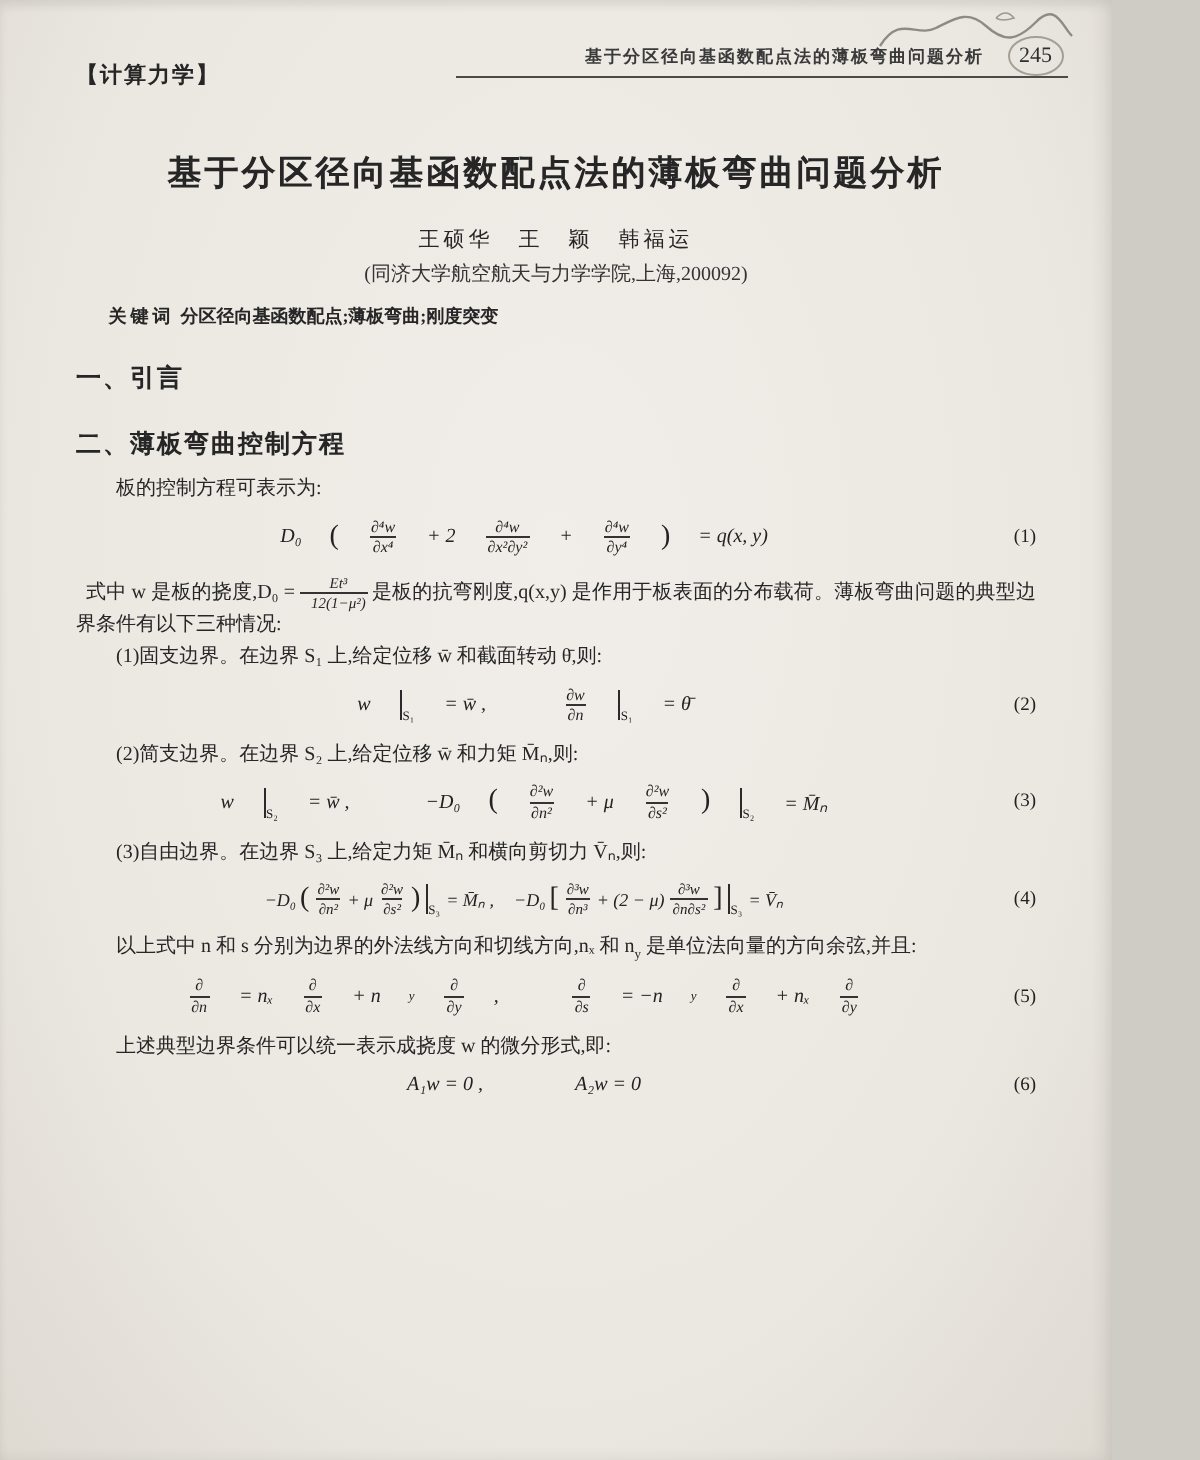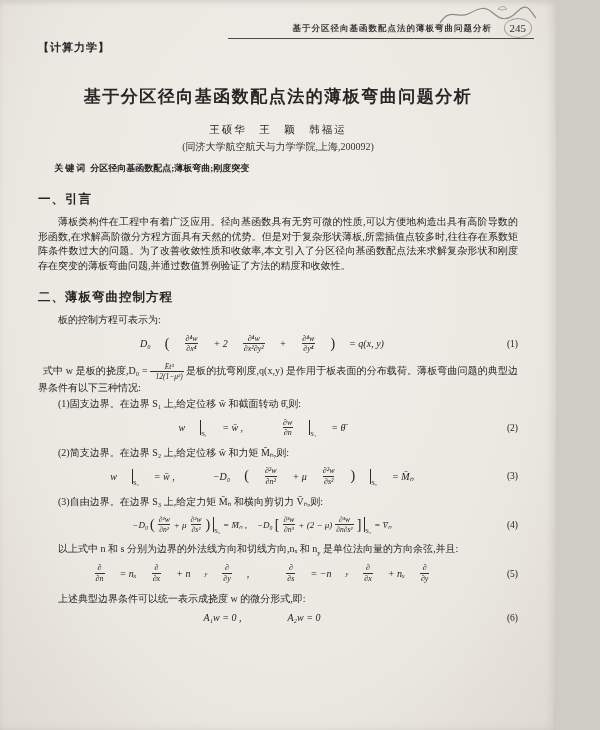--- a/index.html
+++ b/index.html
@@ -27,21 +27,21 @@
     position:absolute;top:18px;right:24px;
     font-size:11px;color:#2e2e2e;
     border:1px solid rgba(110,100,90,0.55);
     border-radius:50%;
     padding:3px 5px;
   }
   .rh-rule{
     position:absolute;top:38px;left:228px;right:22px;height:1px;
     background:#4c4a46;
   }
-  .content{position:absolute;left:38px;right:38px;top:40px;}
+  .content{position:absolute;left:38px;right:38px;top:30px;}
   .field-label{font-size:11px;font-weight:bold;letter-spacing:1px;}
   .title{
     margin:30px 0 0;text-align:center;
     font-size:17px;font-weight:bold;letter-spacing:1.5px;
   }
   .authors{margin-top:15px;text-align:center;font-size:10.5px;letter-spacing:2px;}
   .affiliation{margin-top:3px;text-align:center;font-size:10px;color:#333;}
   .abstract{
     margin:12px 0 0;font-size:9px;line-height:1.55;text-align:justify;
     font-weight:600;text-indent:1.8em;color:#2b2b2b;
@@ -88,21 +88,20 @@
     <div class="field-label">【计算力学】</div>
 
     <h1 class="title">基于分区径向基函数配点法的薄板弯曲问题分析</h1>
     <div class="authors">王硕华　王　颖　韩福运</div>
     <div class="affiliation">(同济大学航空航天与力学学院,上海,200092)</div>
 
 
     <p class="keywords"><b>关键词</b><span>分区径向基函数配点;薄板弯曲;刚度突变</span></p>
 
     <h2 class="sec">一、引言</h2>
-    <p class="body">薄板类构件在工程中有着广泛应用。径向基函数具有无穷可微的性质,可以方便地构造出具有高阶导数的形函数,在求解高阶微分方程方面具有天然的优势。但是对于复杂形状薄板,所需插值点较多时,往往存在系数矩阵条件数过大的问题。为了改善收敛性质和收敛率,本文引入了分区径向基函数配点法来求解复杂形状和刚度存在突变的薄板弯曲问题,并通过数值算例验证了方法的精度和收敛性。</p>
 
     <h2 class="sec">二、薄板弯曲控制方程</h2>
     <p class="body">板的控制方程可表示为:</p>
 
     <div class="eq-row">
       <div class="eq-body">
         <span>D₀</span>
         <span class="bigp">(</span>
         <span class="frac">
             <span class="num">∂⁴w</span>

